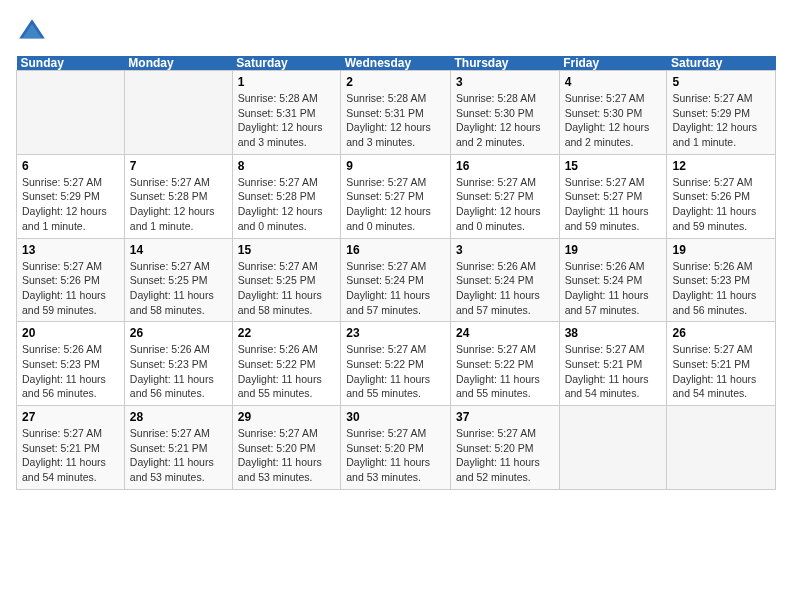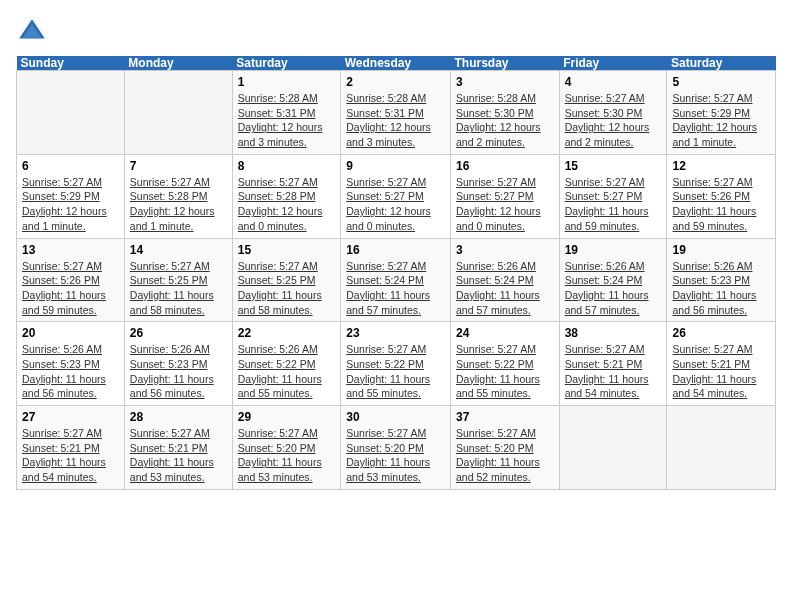--- a/index.html
+++ b/index.html
@@ -73,21 +73,20 @@
     .day-num {
       font-weight: bold;
       font-size: 12px;
       margin-bottom: 2px;
       display: block;
     }
     .day-info {
       font-size: 10.5px;
       color: #333;
       line-height: 1.4;
-      text-decoration: underline;
     }
     td.empty {
       background: #f5f5f5 !important;
     }
   </style>
 </head>
 <body>
 
 <div class="header">
   <div class="logo">

